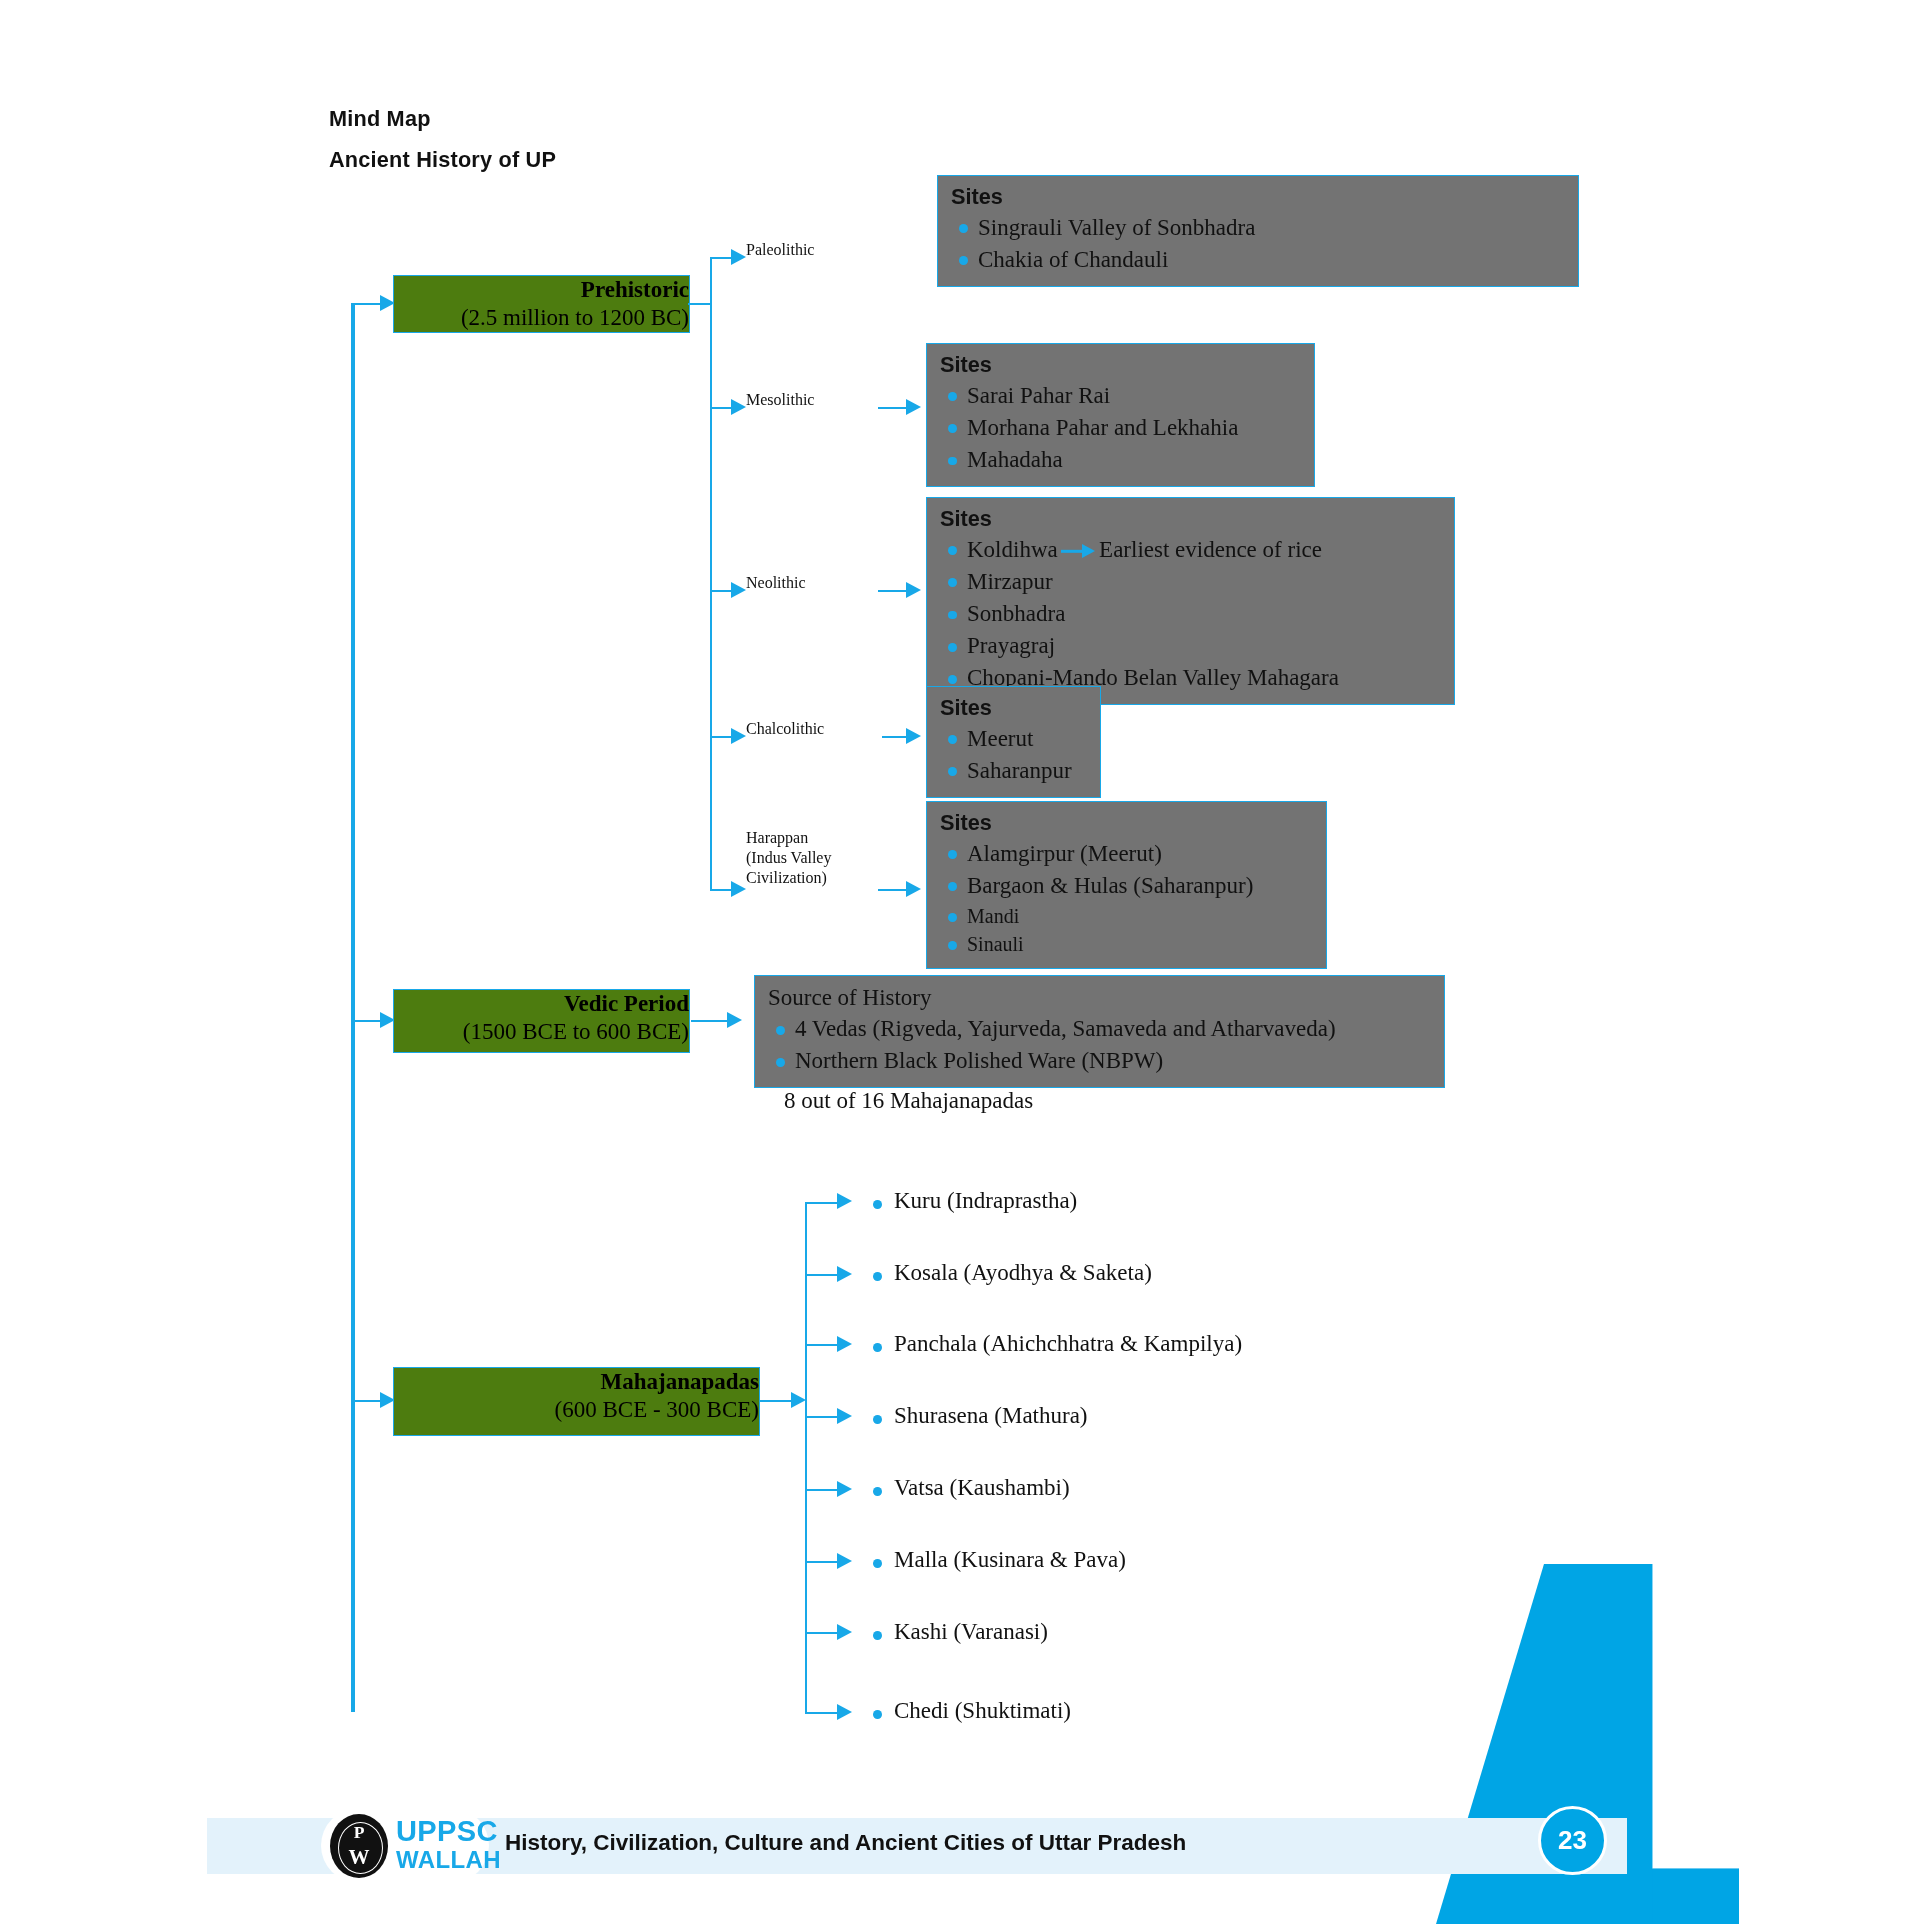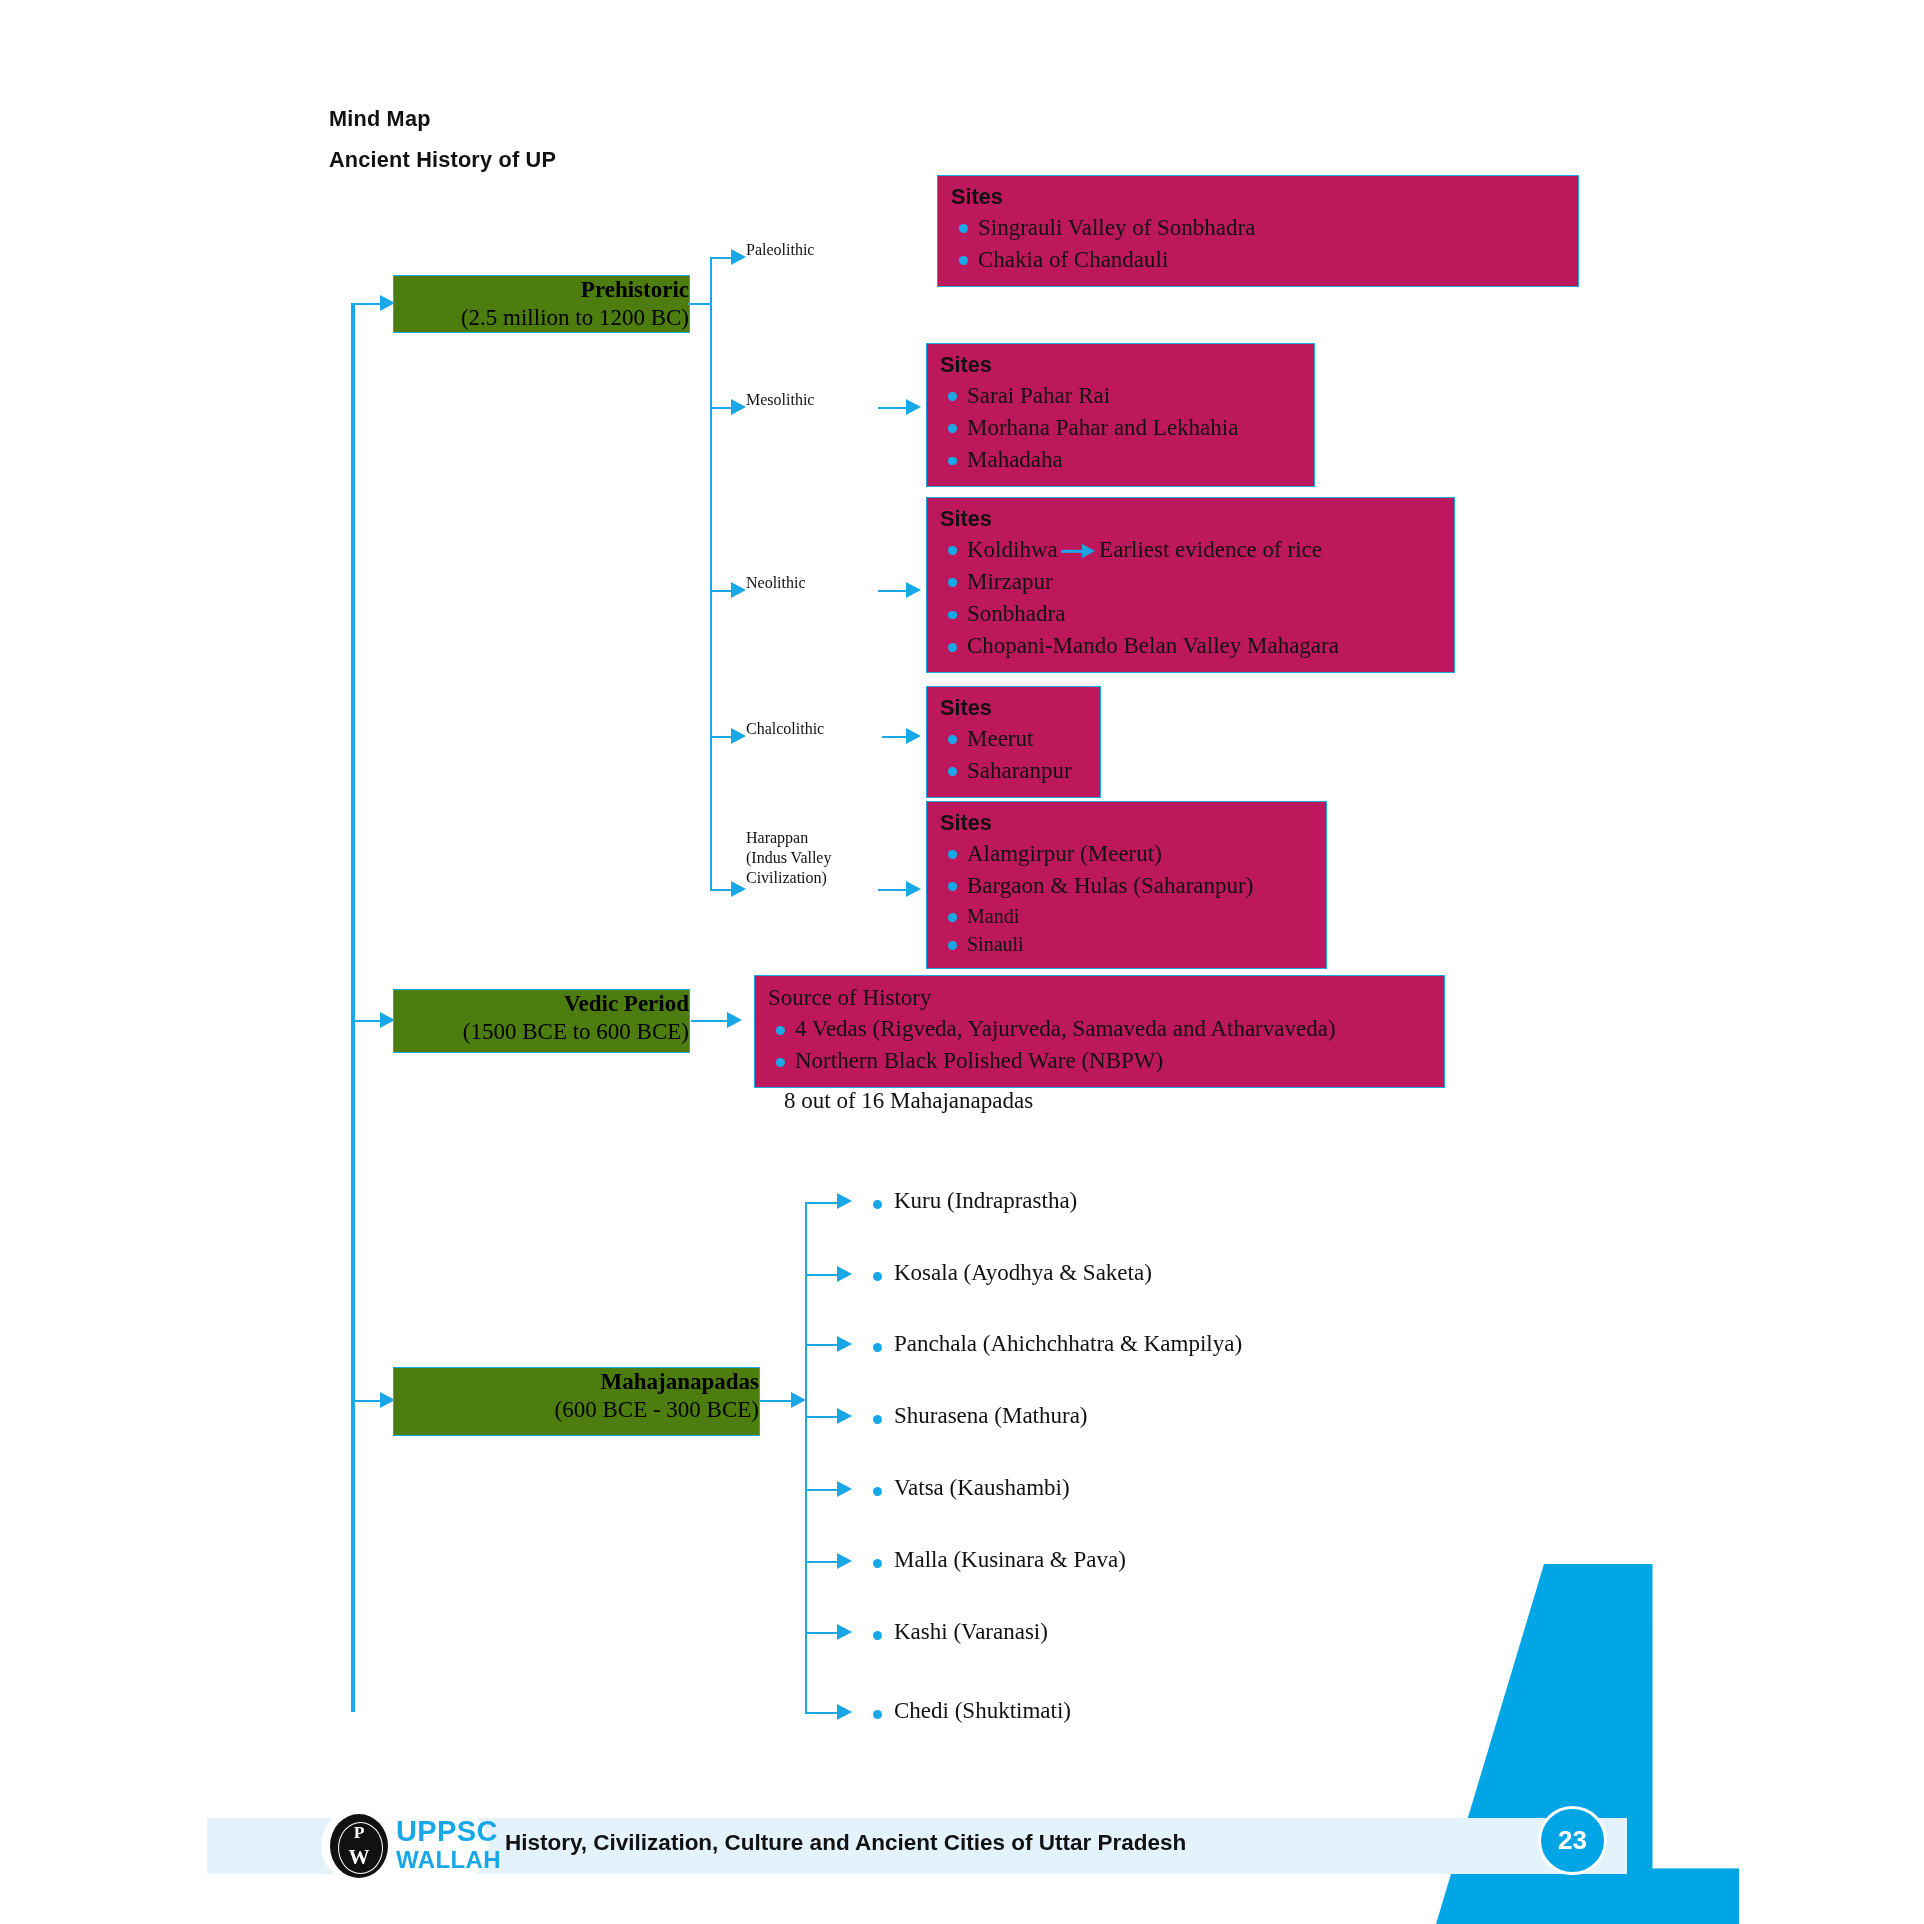--- a/index.html
+++ b/index.html
@@ -67,21 +67,21 @@
   #era-paleolithic  { left: 746px; top: 240px; }
   #era-mesolithic   { left: 746px; top: 390px; }
   #era-neolithic    { left: 746px; top: 573px; }
   #era-chalcolithic { left: 746px; top: 719px; }
   #era-harappan     { left: 746px; top: 828px; }
 
   
   .infobox {
     position: absolute;
     box-sizing: border-box;
-    background: #be185d;
+    background: #737373;
     border: 1.6px solid #18a8e8;
     padding: 8px 13px 9.6px 13px;
   }
   .infobox .ib-title {
     font-family: "Liberation Sans", "DejaVu Sans", sans-serif;
     font-weight: bold;
     font-size: 21.7px;
     color: #111111;
     margin: 0 0 1.6px 0;
     line-height: 1.2;
@@ -369,20 +369,21 @@
       <li>Mahadaha</li>
     </ul>
   </div>
 
   <div class="infobox" id="box-neo">
     <div class="ib-title">Sites</div>
     <ul>
       <li><span>Koldihwa</span><span class="inline-arrow"></span><span>Earliest evidence of rice</span></li>
       <li>Mirzapur</li>
       <li>Sonbhadra</li>
+      <li>Prayagraj</li>
       <li>Chopani-Mando Belan Valley Mahagara</li>
     </ul>
   </div>
 
   <div class="infobox" id="box-chalco">
     <div class="ib-title">Sites</div>
     <ul>
       <li>Meerut</li>
       <li>Saharanpur</li>
     </ul>

